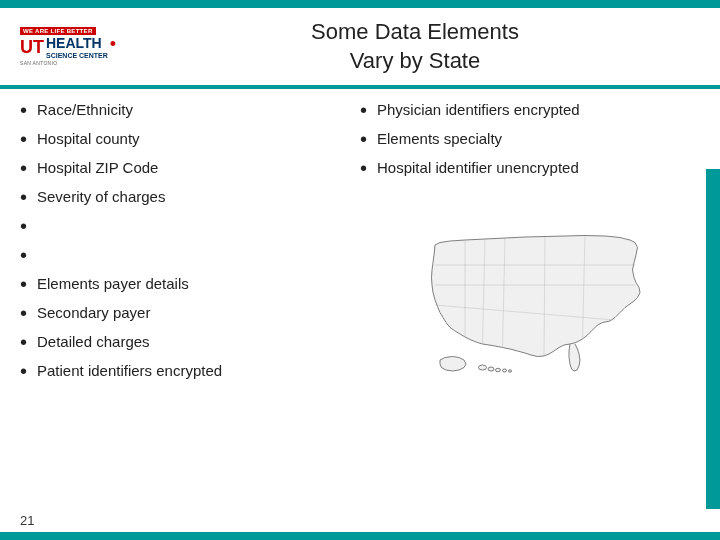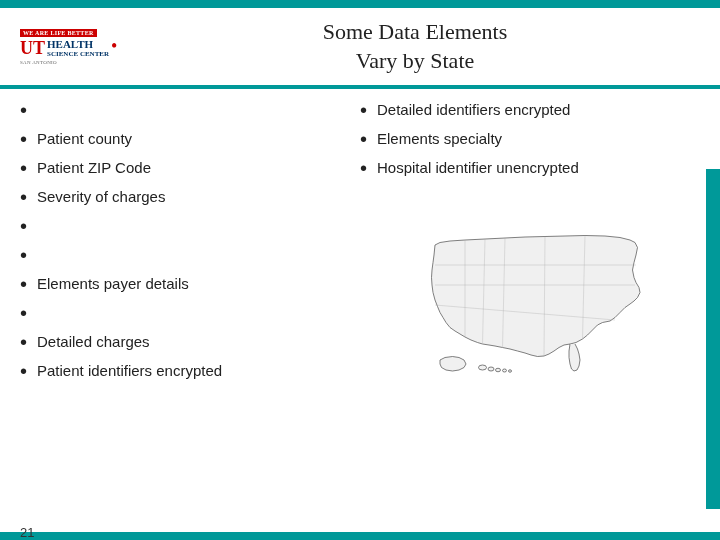--- a/index.html
+++ b/index.html
@@ -17,21 +17,20 @@
       background: #009999;
       height: 8px;
       width: 100%;
     }
 
     .header {
       display: flex;
       align-items: center;
       padding: 10px 20px;
       background: #fff;
-      font-family: Liberation Serif, serif;
     }
 
     .logo-area {
       width: 110px;
       height: 55px;
       display: flex;
       flex-direction: column;
       align-items: flex-start;
       justify-content: center;
     }
@@ -58,21 +57,21 @@
       margin-right: 2px;
     }
 
     .logo-health {
       display: flex;
       flex-direction: column;
     }
 
     .logo-health-text {
       color: #003366;
-      font-size: 11px;
+      font-size: 14px;
       font-weight: bold;
       line-height: 1.1;
     }
 
     .logo-science {
       color: #003366;
       font-size: 7px;
       font-weight: bold;
       margin-top: 0px;
     }
@@ -181,21 +180,21 @@
       background: #009999;
       height: 8px;
       width: 100%;
       position: absolute;
       bottom: 0;
       left: 0;
     }
 
     .page-number {
       position: absolute;
-      bottom: 0;
+      bottom: 12px;
       left: 20px;
       font-size: 13px;
       color: #333;
     }
 
     .right-accent {
       position: absolute;
       right: 0;
       top: 80px;
       width: 14px;
@@ -230,62 +229,64 @@
   </div>
 </div>
 
 <div class="mid-bar"></div>
 
 <div class="content">
   <div class="left-column">
     <ul class="bullet-list">
       <li>
         <span class="bullet-dot">•</span>
-      </li>
-      <li>
-        <span class="bullet-dot">•</span>
-        <span>Patient county</span>
-      </li>
-      <li>
-        <span class="bullet-dot">•</span>
-        <span>Patient ZIP Code</span>
+        <span>Race/Ethnicity</span>
+      </li>
+      <li>
+        <span class="bullet-dot">•</span>
+        <span>Hospital county</span>
+      </li>
+      <li>
+        <span class="bullet-dot">•</span>
+        <span>Hospital ZIP Code</span>
       </li>
       <li>
         <span class="bullet-dot">•</span>
         <span>Severity of charges</span>
       </li>
       <li>
         <span class="bullet-dot">•</span>
       </li>
       <li>
         <span class="bullet-dot">•</span>
       </li>
       <li>
         <span class="bullet-dot">•</span>
         <span>Elements payer details</span>
       </li>
       <li>
         <span class="bullet-dot">•</span>
+        <span>Secondary payer</span>
       </li>
       <li>
         <span class="bullet-dot">•</span>
         <span>Detailed charges</span>
       </li>
       <li>
         <span class="bullet-dot">•</span>
         <span>Patient identifiers encrypted</span>
       </li>
     </ul>
   </div>
 
   <div class="right-column">
     <ul class="right-bullets">
       <li>
         <span class="bullet-dot">•</span>
-        <span>Detailed identifiers encrypted</span>
+        <span>Physician identifiers encrypted</span>
       </li>
       <li>
         <span class="bullet-dot">•</span>
         <span>Elements specialty</span>
       </li>
       <li>
         <span class="bullet-dot">•</span>
         <span>Hospital identifier unencrypted</span>
       </li>
     </ul>

